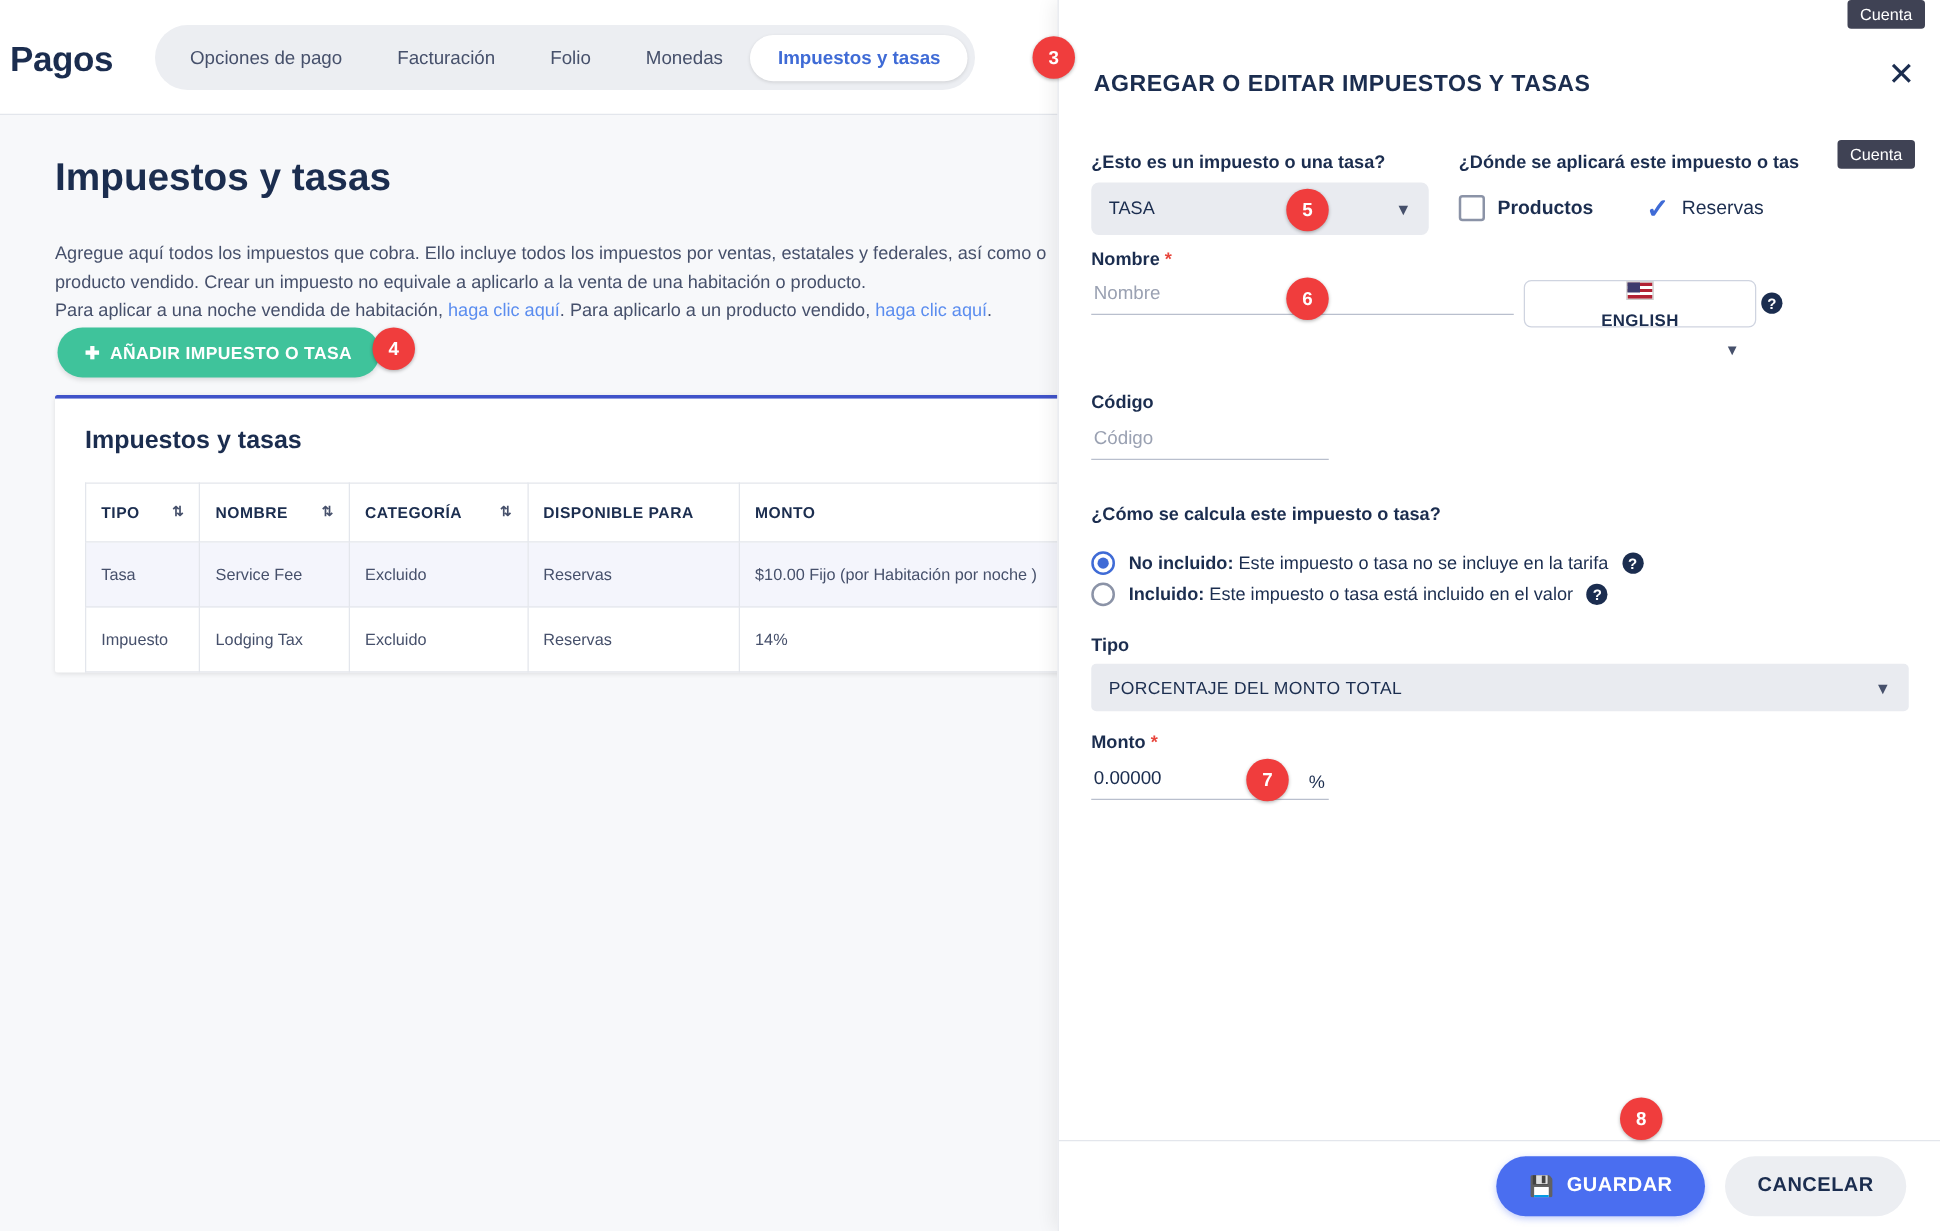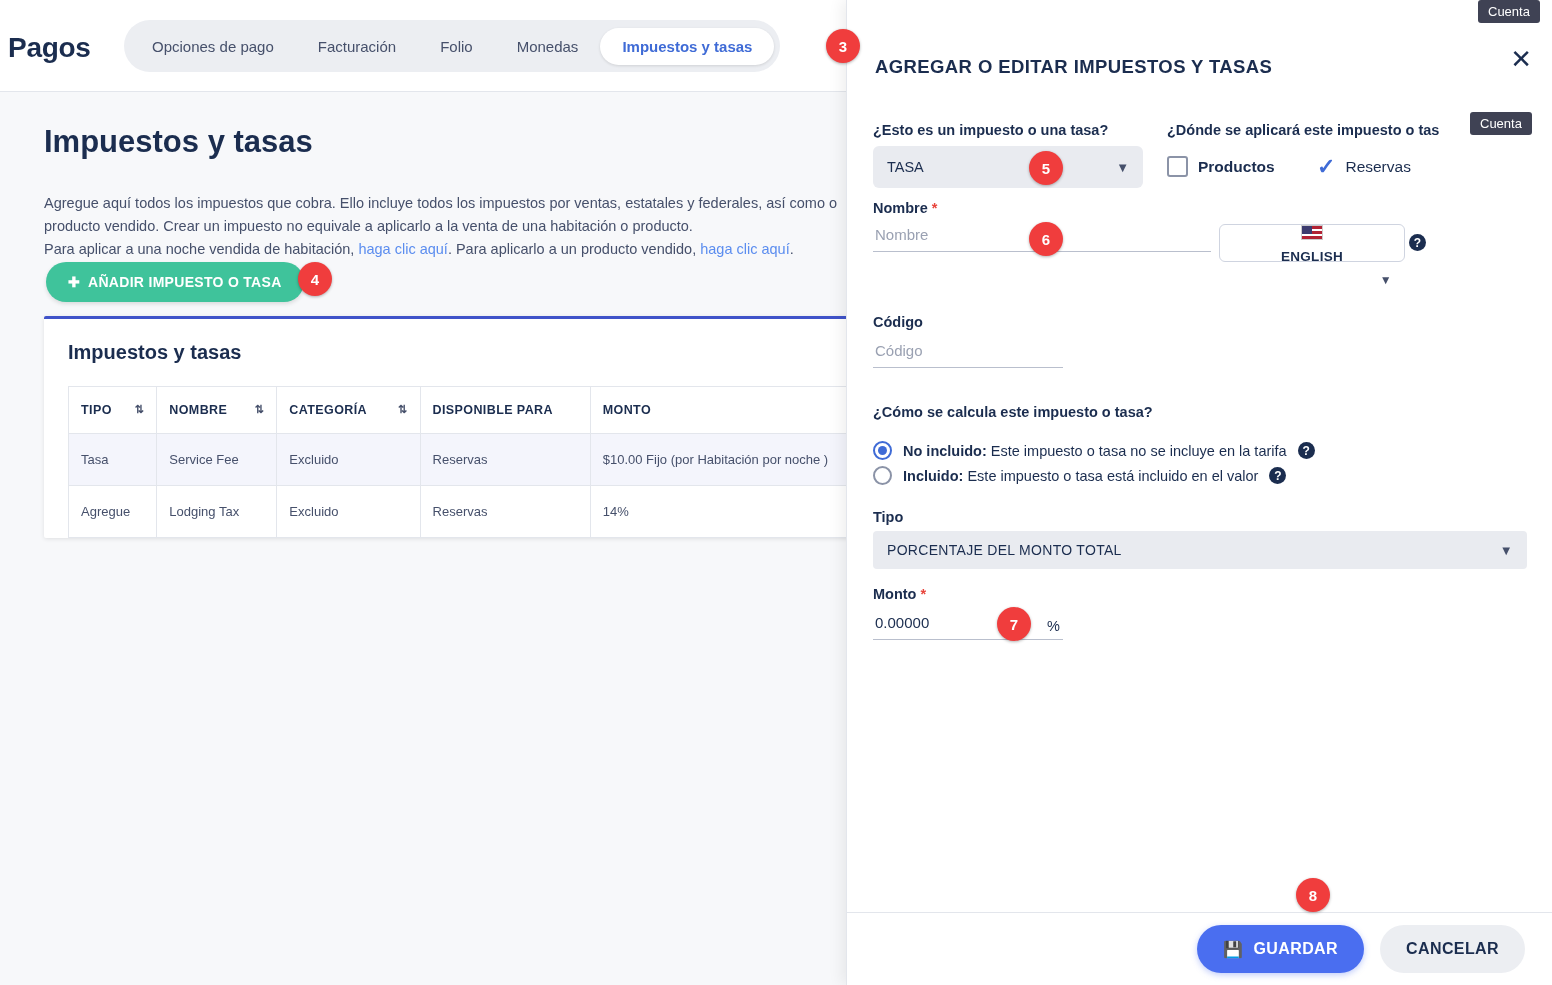--- a/index.html
+++ b/index.html
@@ -337,21 +337,21 @@
         </thead>
         <tbody>
           <tr class="alt">
             <td>Tasa</td>
             <td>Service Fee</td>
             <td>Excluido</td>
             <td>Reservas</td>
             <td>$10.00 Fijo (por Habitación por noche )</td>
           </tr>
           <tr>
-            <td>Agregue</td>
+            <td>Impuesto</td>
             <td>Lodging Tax</td>
             <td>Excluido</td>
             <td>Reservas</td>
             <td>14%</td>
           </tr>
         </tbody>
       </table>
     </div>
   </div>
 

